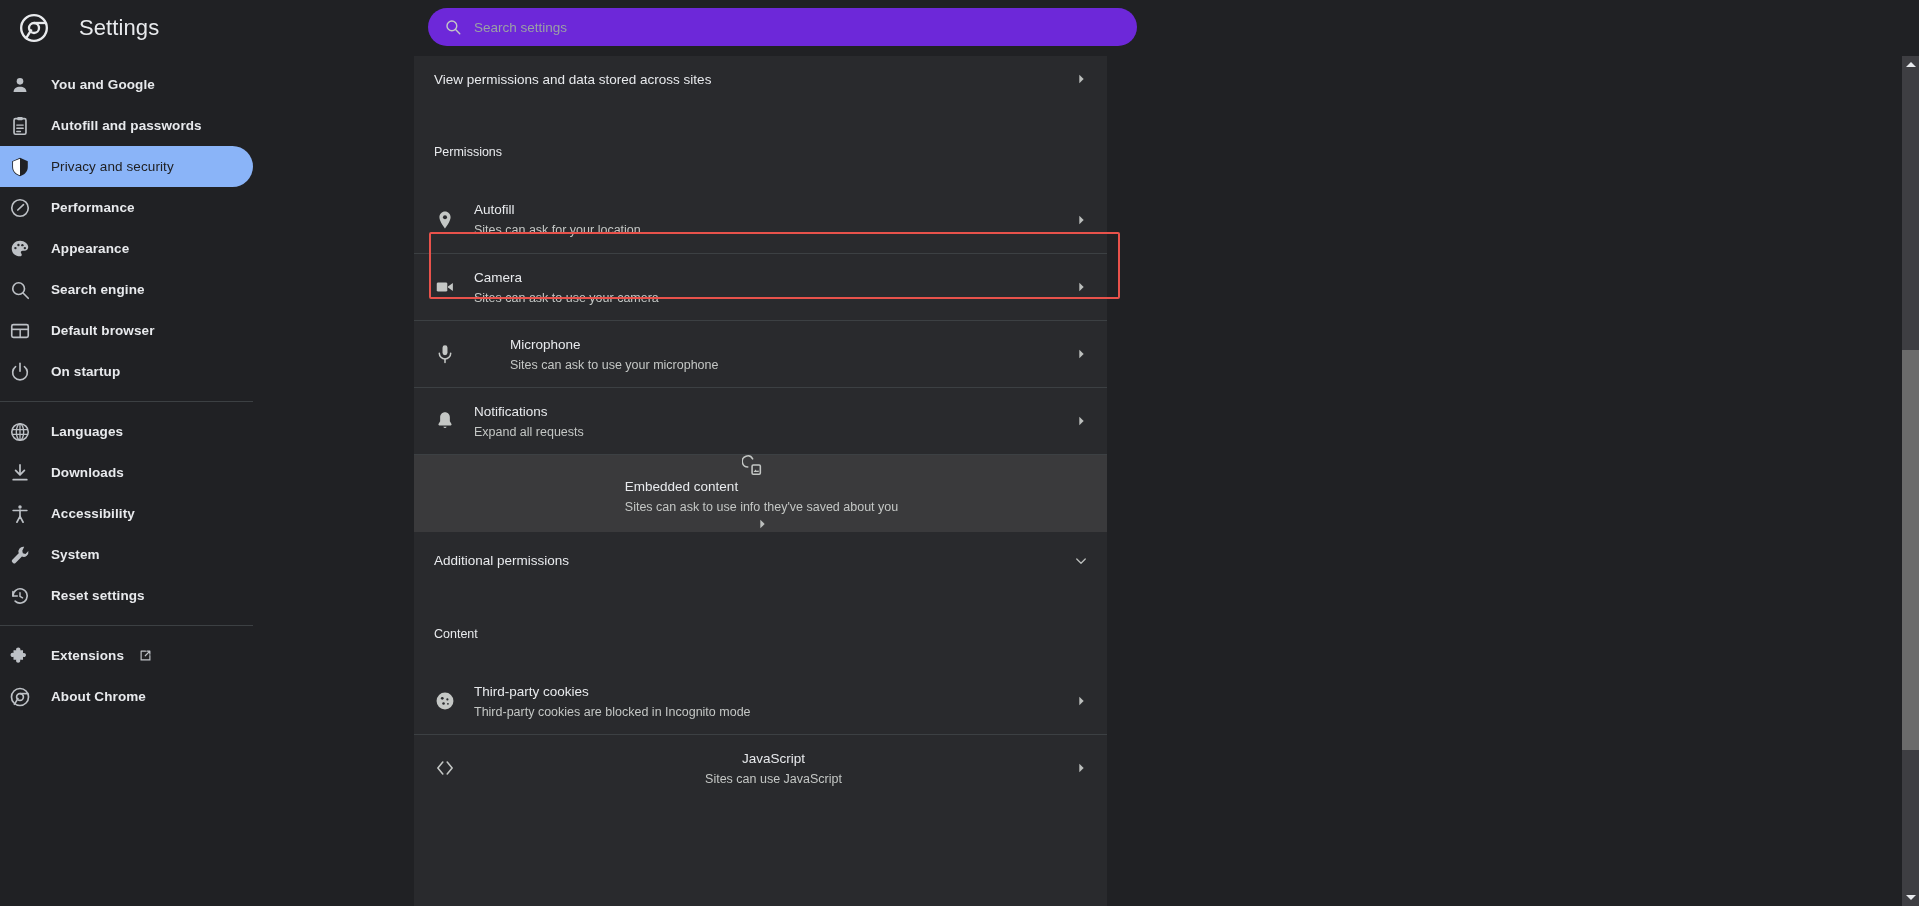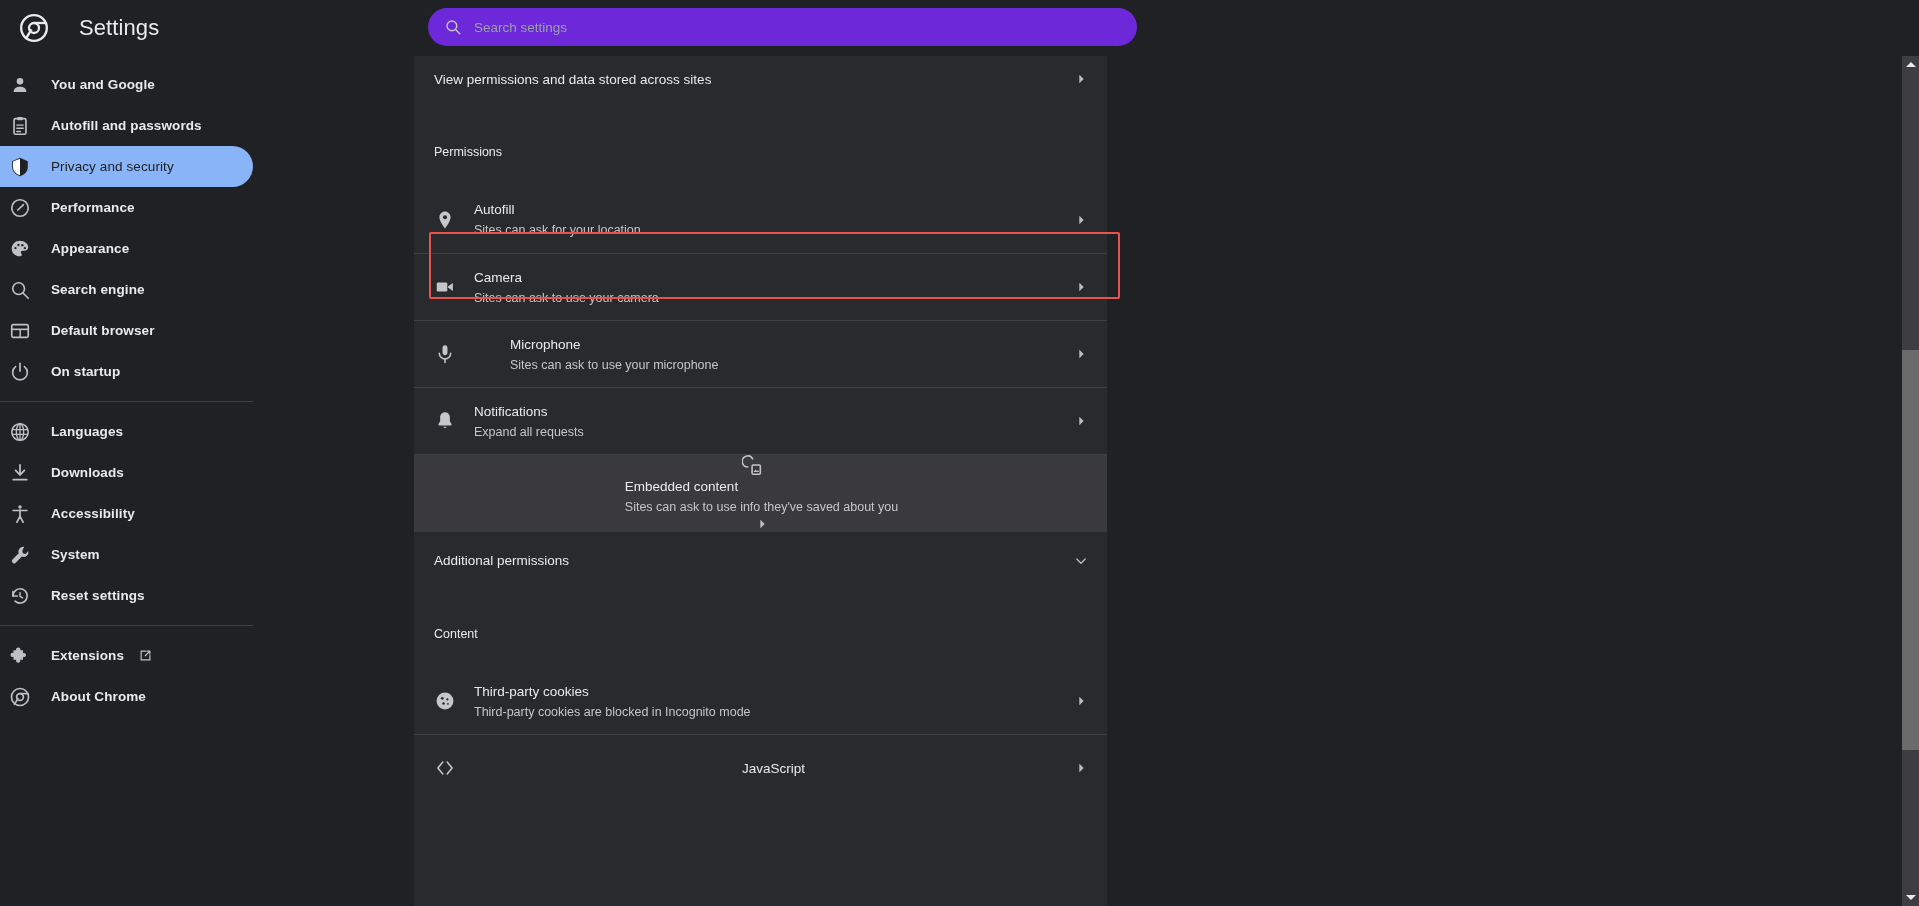--- a/index.html
+++ b/index.html
@@ -433,20 +433,21 @@
     </div>
     <div class="row-divider"></div>
 
     <div class="row" style="min-height:66px;text-align:center;">
       <svg class="r-ic" viewBox="0 0 24 24">
         <path d="M9.6 5.5 L4.2 12 L9.6 18.5" fill="none" stroke="#c4c7c5" stroke-width="1.7" stroke-linecap="round" stroke-linejoin="round"></path>
         <path d="M14.4 5.5 L19.8 12 L14.4 18.5" fill="none" stroke="#c4c7c5" stroke-width="1.7" stroke-linecap="round" stroke-linejoin="round"></path>
       </svg>
       <div class="r-txt">
         <div class="r-title">JavaScript</div>
+        <div class="r-sub">Sites can use JavaScript</div>
       </div>
       <svg class="r-arrow" viewBox="0 0 24 24">
         <path d="M9.5 5.5 L16 12 L9.5 18.5 Z" fill="#c4c7c5"></path>
       </svg>
     </div>
 
   </div>
 </div>
 
 <div class="hl-box" style="left:429px; top:232px; width:691px; height:67px;"></div>

